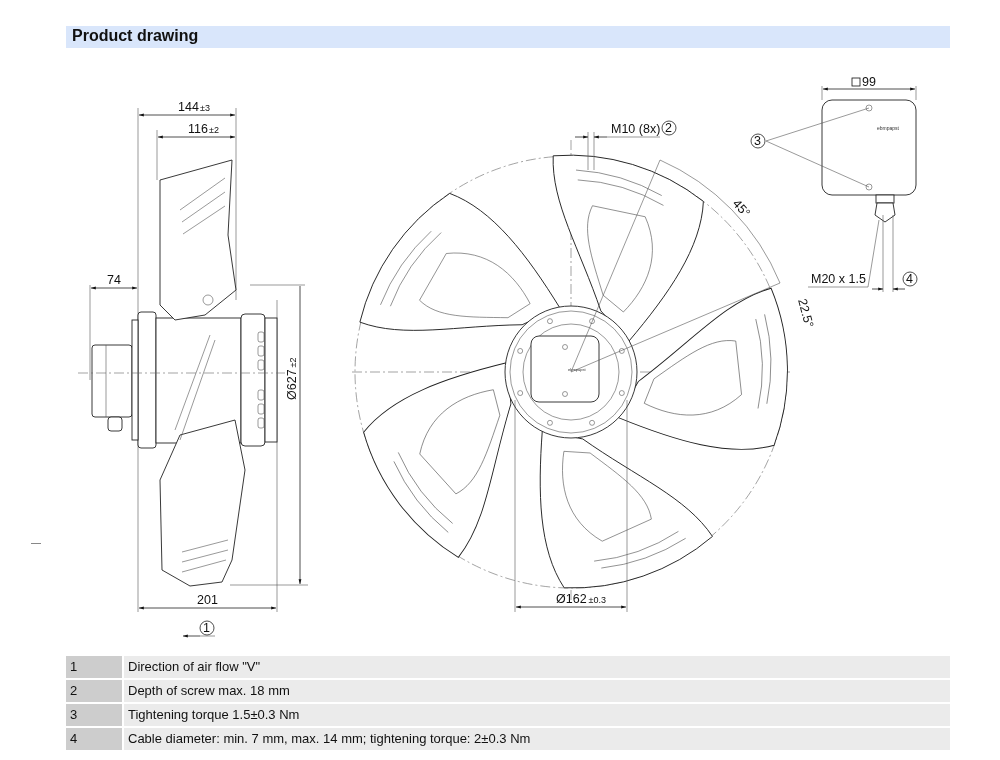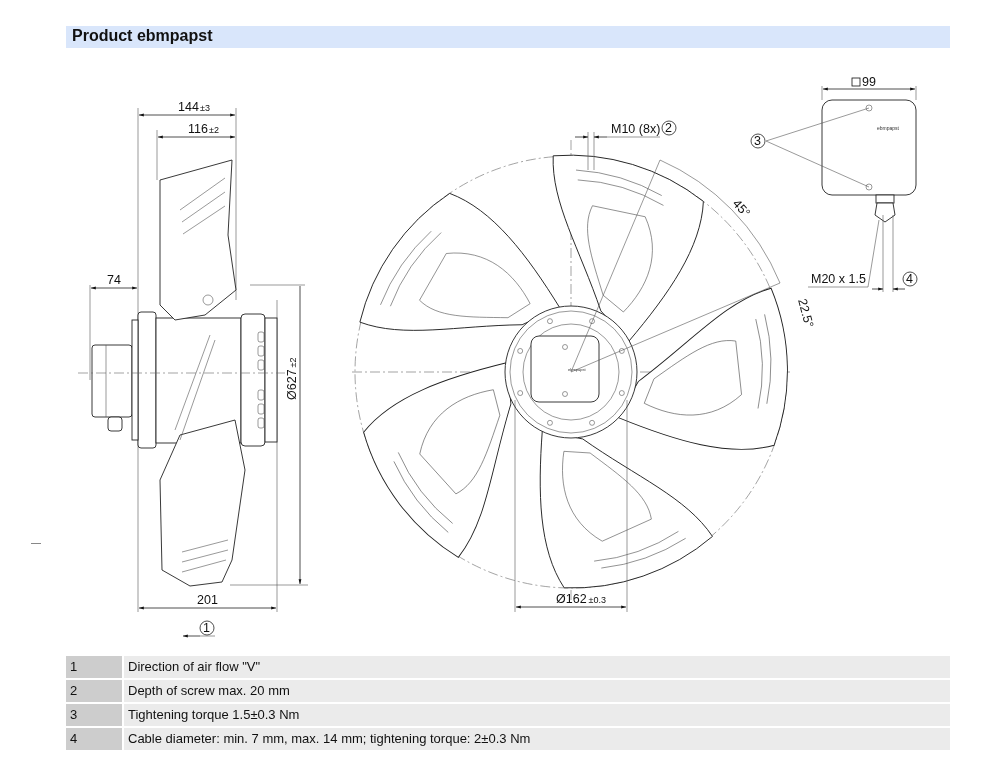--- a/index.html
+++ b/index.html
@@ -21,21 +21,21 @@
   .legend-num { width: 56px; background: #cdcdcd; font-size: 13px; padding-left: 4px;
                 line-height: 22px; box-sizing: border-box; }
   .legend-text { flex: 1; background: #ebebeb; margin-left: 2px; font-size: 13px;
                  padding-left: 4px; line-height: 22px; }
   .stray { position: absolute; left: 31px; top: 543px; width: 10px; height: 1px; background: #888; }
 </style>
 </head>
 <body>
 
 <div class="title-bar">
-  <span>Product ebmpapst</span>
+  <span>Product drawing</span>
 </div>
 
 <div class="stray"></div>
 
 <svg class="drawing" width="1000" height="650" viewBox="0 0 1000 650">
   <defs>
     <marker id="arr" viewBox="0 0 10 10" refX="10" refY="5" markerWidth="9" markerHeight="6" orient="auto-start-reverse">
       <path d="M0,2 L10,5 L0,8 z" fill="#111"></path>
     </marker>
   </defs>
@@ -219,21 +219,21 @@
   </g>
 </svg>
 
 <div class="legend">
   <div class="legend-row">
     <div class="legend-num">1</div>
     <div class="legend-text">Direction of air flow "V"</div>
   </div>
   <div class="legend-row">
     <div class="legend-num">2</div>
-    <div class="legend-text">Depth of screw max. 20 mm</div>
+    <div class="legend-text">Depth of screw max. 18 mm</div>
   </div>
   <div class="legend-row">
     <div class="legend-num">3</div>
     <div class="legend-text">Tightening torque 1.5±0.3 Nm</div>
   </div>
   <div class="legend-row">
     <div class="legend-num">4</div>
     <div class="legend-text">Cable diameter: min. 7 mm, max. 14 mm; tightening torque: 2±0.3 Nm</div>
   </div>
 </div>

